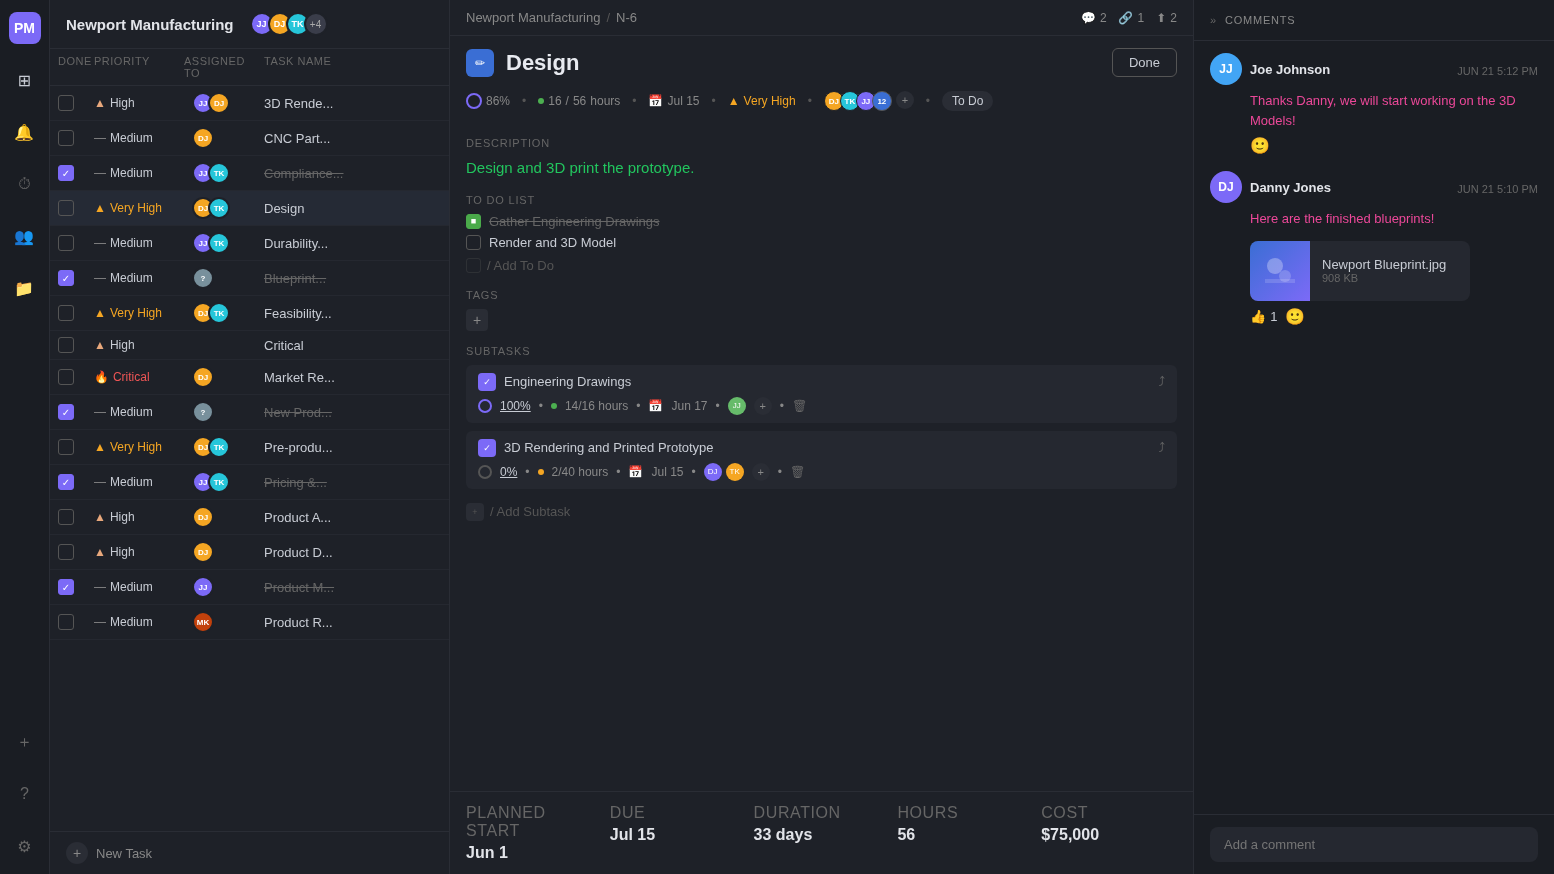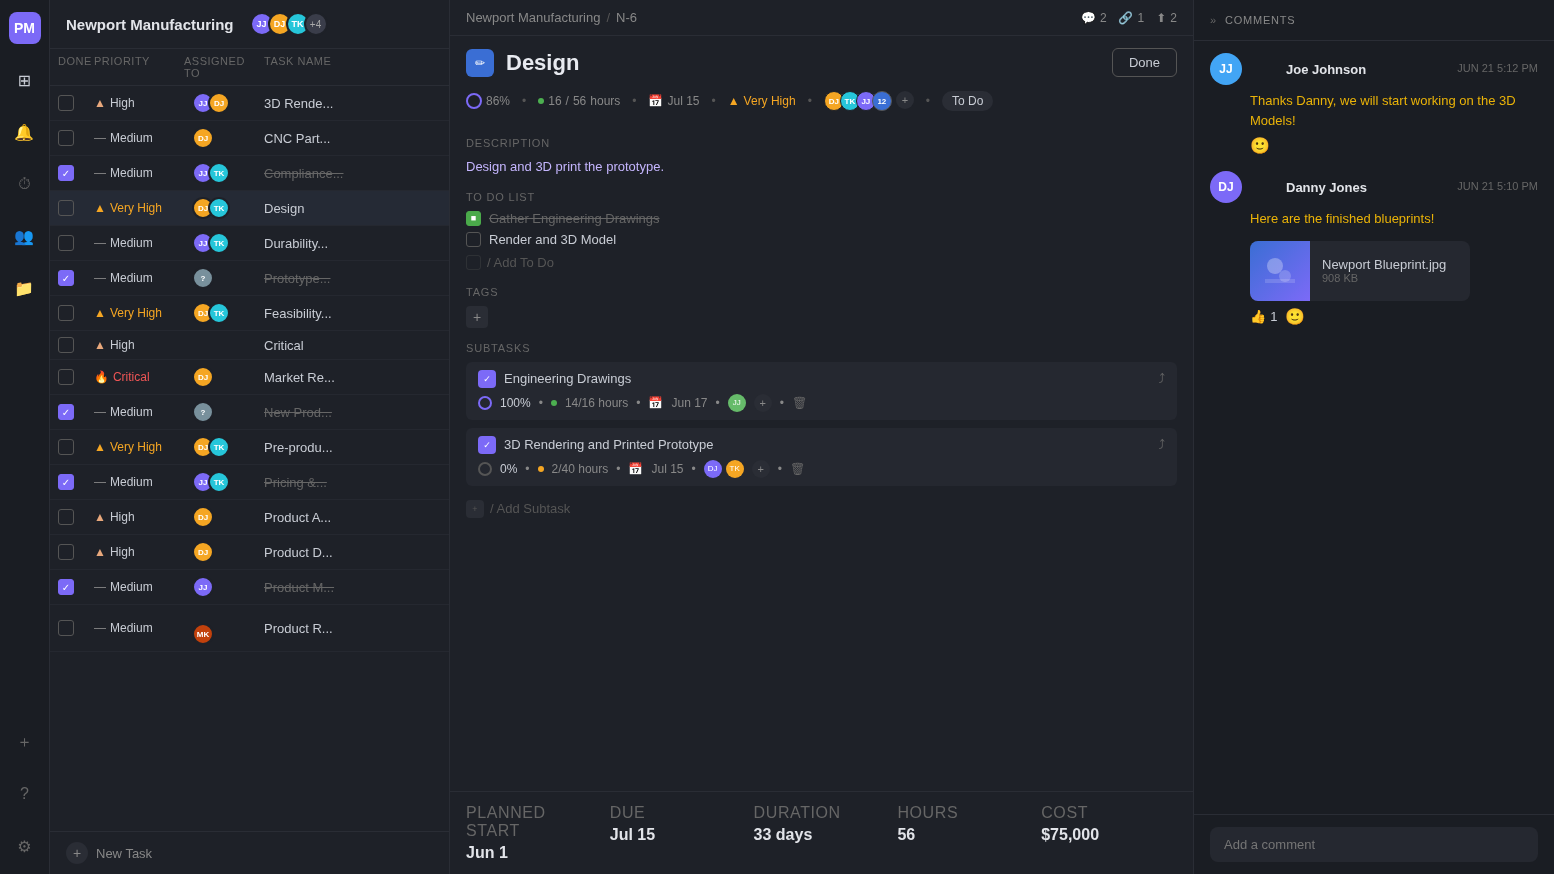--- a/index.html
+++ b/index.html
@@ -70,61 +70,61 @@
     .status-badge { background: #2a2d35; padding: 3px 10px; border-radius: 12px; color: #c8ccd4; }
     .avatar-mini-stack { display: flex; }
     .avatar-mini { width: 20px; height: 20px; border-radius: 50%; border: 1.5px solid #1e2128; margin-left: -4px; overflow: hidden; display: flex; align-items: center; justify-content: center; font-size: 8px; font-weight: 600; }
     .avatar-mini:first-child { margin-left: 0; }
     .add-btn-small { width: 18px; height: 18px; border-radius: 50%; background: #2a2d35; display: flex; align-items: center; justify-content: center; color: #888; font-size: 11px; cursor: pointer; margin-left: 4px; }
 
     .task-detail-content { flex: 1; overflow-y: auto; padding: 0 16px; }
 
     .section-label { font-size: 11px; text-transform: uppercase; letter-spacing: 0.8px; color: #666; margin: 14px 0 8px; }
 
-    .description-text { font-size: 13px; color: #c4b5fd; line-height: 1.5; }
+    .description-text { font-size: 15px; color: #22c55e; line-height: 1.5; }
 
     .todo-list { display: flex; flex-direction: column; gap: 6px; margin-bottom: 12px; }
     .todo-item { display: flex; align-items: center; gap: 8px; }
     .todo-checkbox { width: 15px; height: 15px; border: 1.5px solid #555; border-radius: 3px; flex-shrink: 0; }
     .todo-text { font-size: 13px; color: #c8ccd4; }
     .todo-text.struck { text-decoration: line-through; color: #666; }
     .todo-add { display: flex; align-items: center; gap: 6px; color: #555; font-size: 13px; cursor: pointer; padding: 2px 0; }
 
     .tags-row { display: flex; align-items: center; gap: 6px; margin-bottom: 12px; }
     .add-tag-btn { width: 22px; height: 22px; border-radius: 4px; background: #2a2d35; display: flex; align-items: center; justify-content: center; color: #888; font-size: 14px; cursor: pointer; }
 
     .subtasks-list { display: flex; flex-direction: column; gap: 8px; margin-bottom: 12px; }
     .subtask-item { background: #252830; border-radius: 6px; padding: 8px 12px; }
     .subtask-title-row { display: flex; align-items: center; gap: 8px; margin-bottom: 6px; }
     .subtask-icon { width: 18px; height: 18px; background: #7c6af7; border-radius: 4px; display: flex; align-items: center; justify-content: center; color: white; font-size: 9px; flex-shrink: 0; }
     .subtask-title { font-size: 13px; color: #c8ccd4; flex: 1; }
     .subtask-external { color: #666; cursor: pointer; font-size: 13px; }
     .subtask-meta { display: flex; align-items: center; gap: 8px; font-size: 12px; color: #888; }
-    .subtask-progress { font-size: 12px; color: #c8ccd4; }
+    .subtask-progress { font-size: 12px; color: #c8ccd4; text-decoration: underline; }
     .subtask-avatar { width: 18px; height: 18px; border-radius: 50%; overflow: hidden; display: flex; align-items: center; justify-content: center; font-size: 8px; }
     .subtask-add { width: 18px; height: 18px; border-radius: 50%; background: #2a2d35; display: flex; align-items: center; justify-content: center; color: #888; font-size: 11px; cursor: pointer; }
     .subtask-delete { color: #666; cursor: pointer; }
     .add-subtask-row { display: flex; align-items: center; gap: 6px; color: #555; font-size: 13px; cursor: pointer; padding: 6px 0; }
 
     .task-footer { display: grid; grid-template-columns: repeat(5, 1fr); padding: 12px 16px; border-top: 1px solid #2a2d35; gap: 8px; }
     .footer-item { display: flex; flex-direction: column; gap: 4px; }
     .footer-label { font-size: 16px; text-transform: uppercase; letter-spacing: 0.6px; color: #666; }
     .footer-value { font-size: 16px; font-weight: 600; color: #e2e4e9; }
 
     
     .comments-panel { width: 360px; background: #1a1d23; display: flex; flex-direction: column; }
     .comments-header { padding: 14px 16px; border-bottom: 1px solid #2a2d35; font-size: 11px; text-transform: uppercase; letter-spacing: 0.8px; color: #888; display: flex; align-items: center; gap: 8px; }
     .comments-body { flex: 1; overflow-y: auto; padding: 12px 16px; display: flex; flex-direction: column; gap: 16px; }
     .comment-item { display: flex; flex-direction: column; gap: 6px; }
     .comment-header { display: flex; align-items: center; gap: 8px; }
     .comment-avatar { width: 32px; height: 32px; border-radius: 50%; overflow: hidden; display: flex; align-items: center; justify-content: center; font-size: 12px; font-weight: 600; flex-shrink: 0; }
-    .comment-meta { flex: 1; display: flex; align-items: flex-start; gap: 8px; margin-left: 36px; }
+    .comment-meta { flex: 1; display: flex; align-items: flex-end; gap: 8px; }
     .comment-author { font-size: 13px; font-weight: 600; color: #e2e4e9; }
     .comment-time { font-size: 11px; color: #666; margin-left: auto; }
-    .comment-text { font-size: 13px; color: #eab308; line-height: 1.5; padding-left: 40px; }
+    .comment-text { font-size: 13px; color: #ec4899; line-height: 1.5; padding-left: 40px; }
     .comment-emoji-btn { color: #666; cursor: pointer; font-size: 16px; padding-left: 40px; }
     .comment-attachment { margin-left: 40px; background: #252830; border-radius: 8px; overflow: hidden; display: flex; align-items: center; width: 220px; }
     .attachment-thumb { width: 60px; height: 60px; background: linear-gradient(135deg, #3a6ed4, #7c6af7); flex-shrink: 0; display: flex; align-items: center; justify-content: center; font-size: 20px; }
     .attachment-info { padding: 8px 12px; }
     .attachment-name { font-size: 13px; color: #c8ccd4; font-weight: 500; }
     .attachment-size { font-size: 11px; color: #666; }
     .comment-reactions { display: flex; align-items: center; gap: 8px; padding-left: 40px; }
     .reaction { display: flex; align-items: center; gap: 4px; font-size: 13px; }
     .comment-input-area { padding: 12px 16px; border-top: 1px solid #2a2d35; }
     .comment-input { width: 100%; background: #252830; border: none; border-radius: 8px; padding: 10px 14px; color: #888; font-size: 13px; outline: none; }
@@ -133,21 +133,21 @@
     ::-webkit-scrollbar { width: 4px; }
     ::-webkit-scrollbar-track { background: transparent; }
     ::-webkit-scrollbar-thumb { background: #3a3d4a; border-radius: 2px; }
 
     
     .av-purple { background: #7c6af7; color: white; }
     .av-orange { background: #f5a623; color: white; }
     .av-teal { background: #26c6da; color: white; }
     .av-green { background: #66bb6a; color: white; }
     .av-blue { background: #42a5f5; color: white; }
-    .av-pink { background: #c2410c; color: white; margin-top: 12px; }
+    .av-pink { background: #c2410c; color: white; }
     .av-gray { background: #78909c; color: white; }
 
     .collapse-icon { cursor: pointer; color: #666; }
   </style>
 </head>
 <body>
 
 <div class="sidebar-icons">
   <div class="sidebar-icon logo">
     <span>PM</span>
@@ -263,21 +263,21 @@
         <div class="task-check col-done">
             <div class="checkbox checked">✓</div>
           </div>
         <div class="task-priority col-priority">
             <span class="priority-dash">—</span>
             <span>Medium</span>
           </div>
         <div class="task-assigned col-assigned">
             <div class="avatar av-gray" style="width:22px;height:22px;font-size:8px;">?</div>
           </div>
-        <div class="task-name strikethrough col-taskname">Prototype...</div>
+        <div class="task-name strikethrough col-taskname">Blueprint...</div>
       </div>
 
       <div class="task-row">
         <div class="task-check col-done">
             <div class="checkbox"></div>
           </div>
         <div class="task-priority col-priority">
             <span class="priority-very-high">▲</span>
             <span style="color:#f5a623">Very High</span>
           </div>

